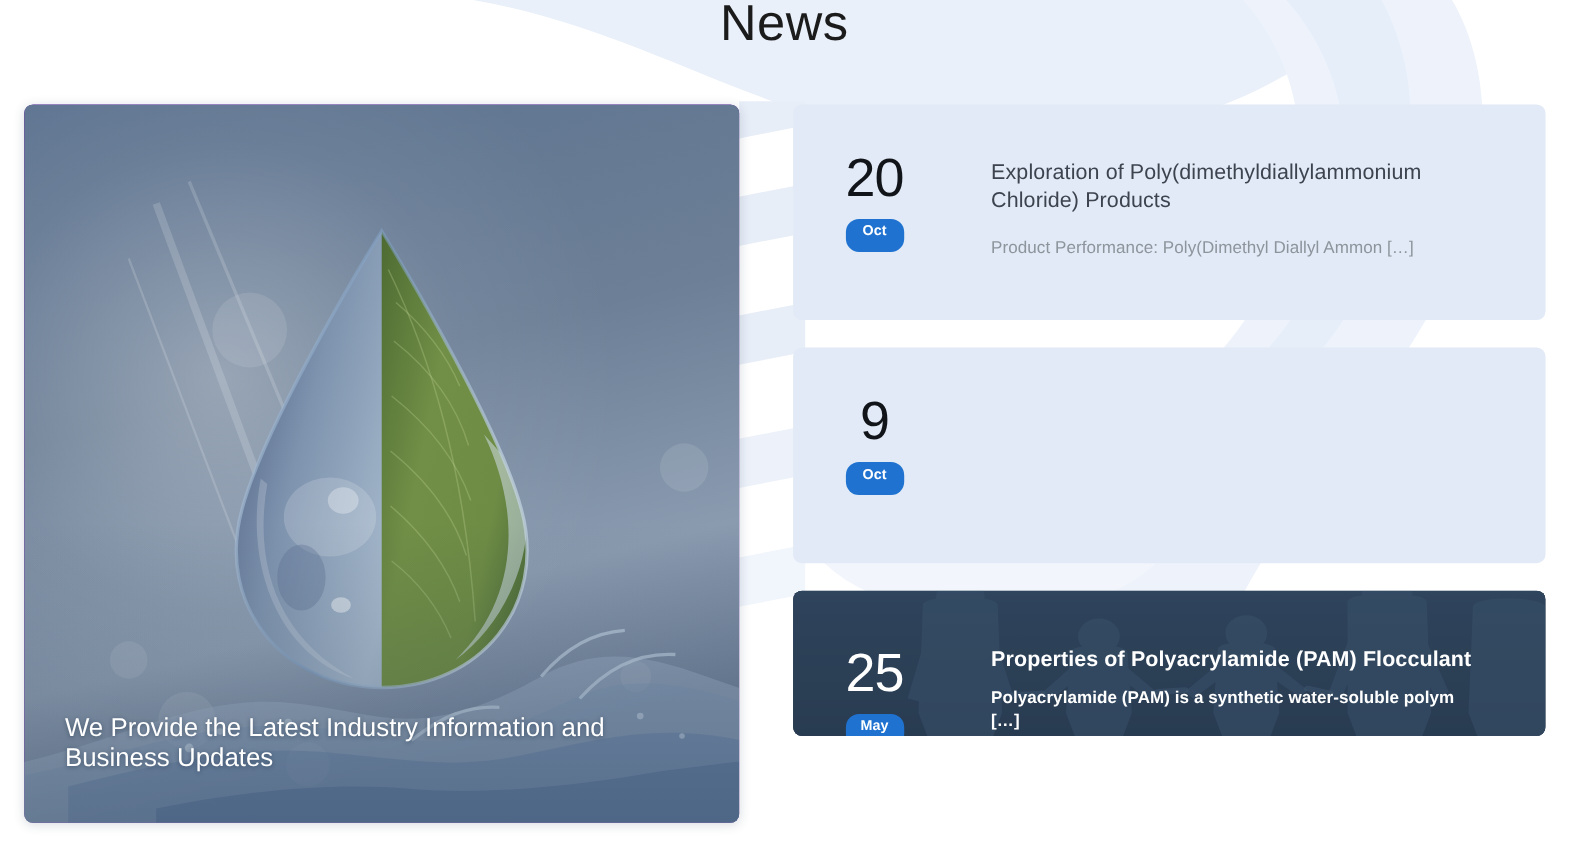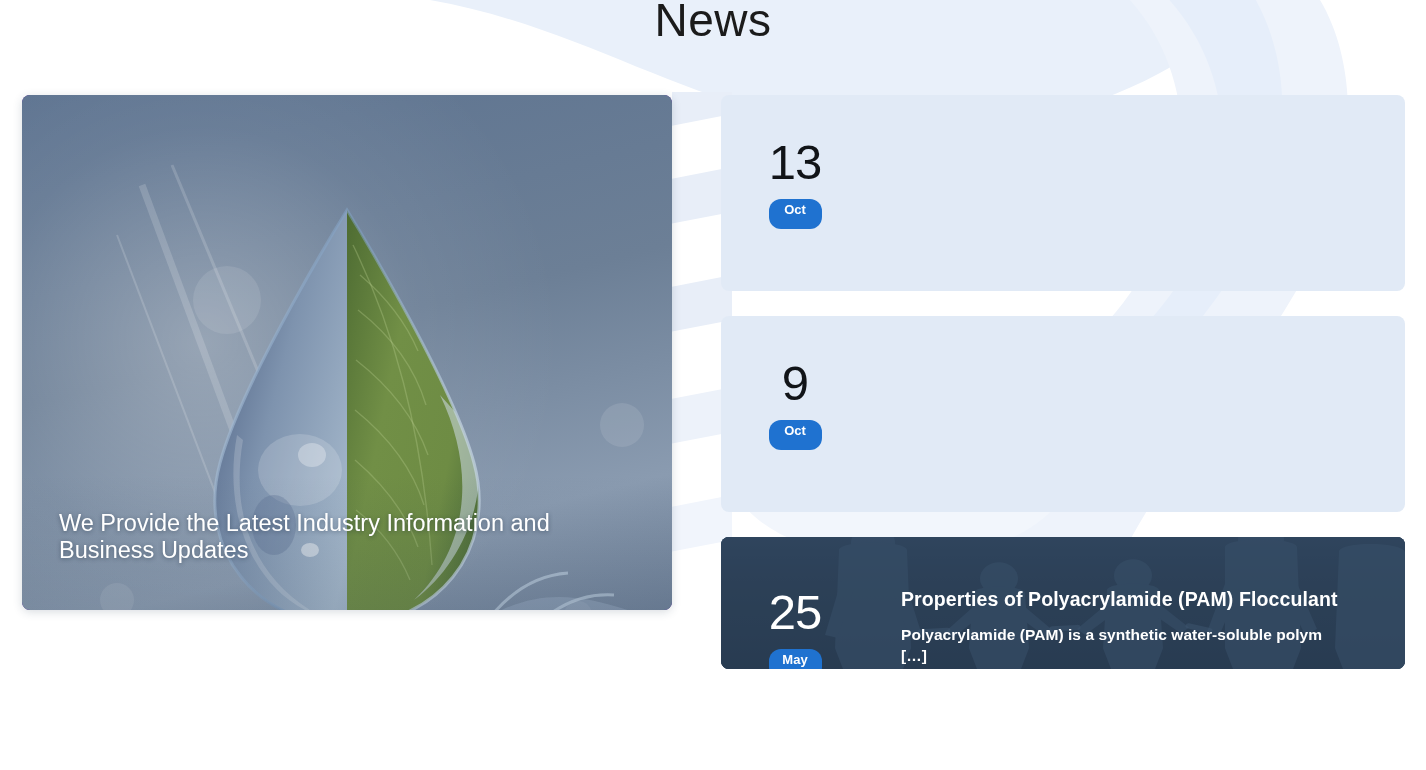--- a/index.html
+++ b/index.html
@@ -43,21 +43,21 @@
     line-height: 1.15;
     z-index: 3;
   }
 
   
   .hero {
     position: absolute;
     left: 22px;
     top: 95px;
     width: 650px;
-    height: 515px;
+    height: 653px;
     border-radius: 8px;
     overflow: hidden;
     z-index: 2;
     background: #4c1d95;
     box-shadow: 0 2px 10px rgba(40,60,85,.18);
   }
   .hero-svg { position: absolute; inset: 0; width: 650px; height: 653px; display: block; }
   .hero-caption {
     position: absolute;
     left: 37px;
@@ -308,22 +308,26 @@
     </svg>
 
     <div class="hero-caption">We Provide the Latest Industry Information and Business Updates</div>
   </div>
 
   <div class="cards">
 
     <article class="news-card light c1">
       <div class="card-inner">
         <div class="date-block">
-          <span class="date-day">13</span>
+          <span class="date-day">20</span>
           <span class="date-month">Oct</span>
+        </div>
+        <div class="card-text">
+          <h2 class="card-title">Exploration of Poly(dimethyldiallylammonium Chloride) Products</h2>
+          <p class="card-excerpt">Product Performance:   Poly(Dimethyl Diallyl Ammon […]</p>
         </div>
       </div>
     </article>
 
     <article class="news-card light c2">
       <div class="card-inner">
         <div class="date-block">
           <span class="date-day">9</span>
           <span class="date-month">Oct</span>
         </div>

